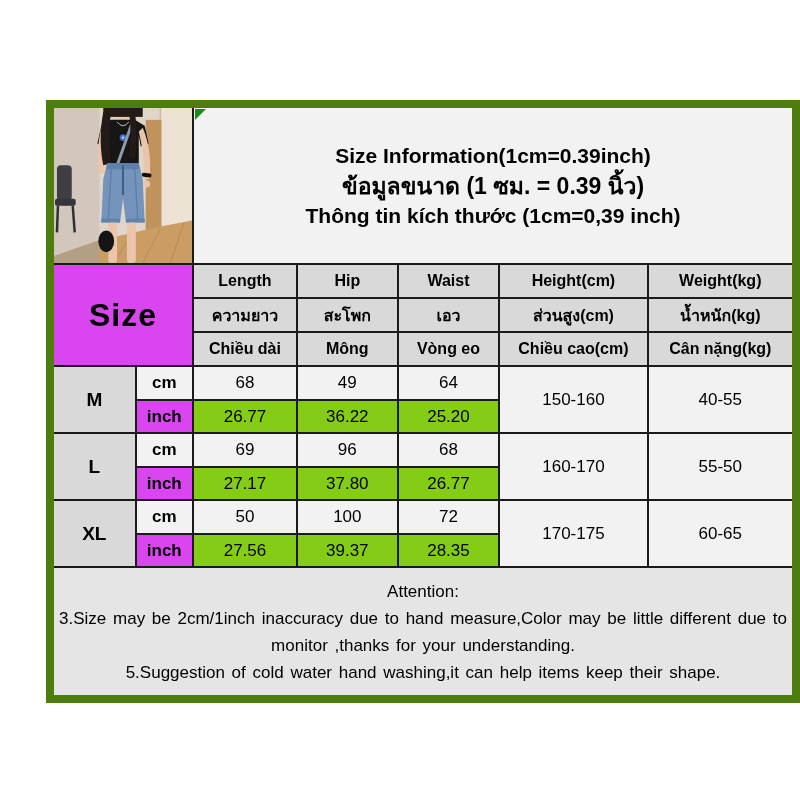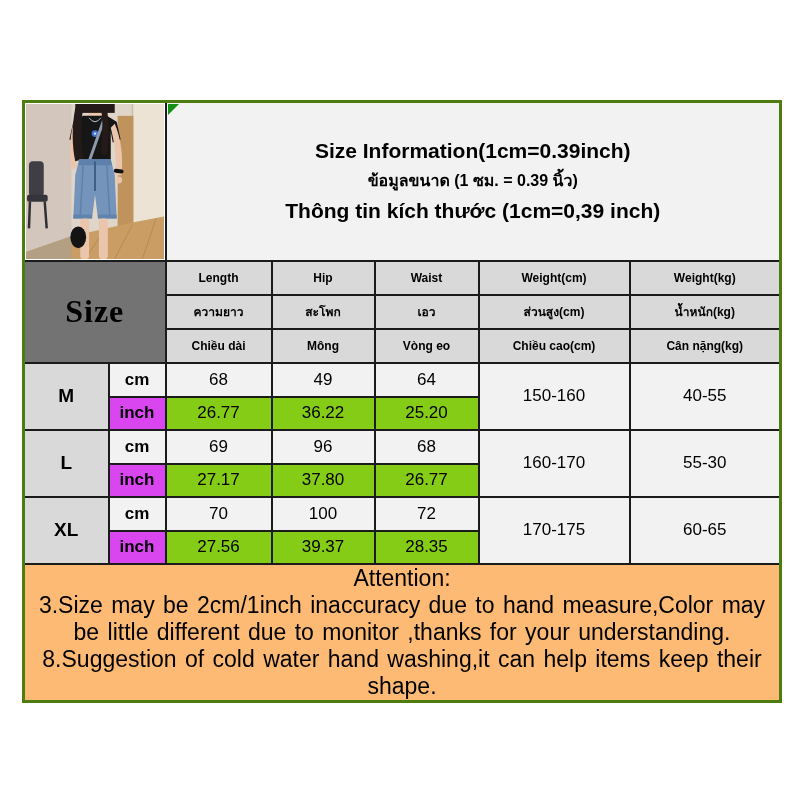--- a/index.html
+++ b/index.html
@@ -14,21 +14,22 @@
     overflow: hidden;
   }
   .sheet {
     position: absolute;
     left: 22px;
     top: 100px;
   }
   table.size-sheet {
     border-collapse: collapse;
     table-layout: fixed;
-    border: 3px solid #4d7c0f;
+    border: 8px solid #4d7c0f;
+    margin-left: 24px;
   }
   table.size-sheet td {
     border: 2px solid #1b1b1b;
     text-align: center;
     vertical-align: middle;
     padding: 0;
     overflow: hidden;
   }
   
   col.c-size  { width: 85px; }
@@ -54,65 +55,64 @@
 
   td.title-cell {
     background: #f2f2f2;
     position: relative;
   }
   .title-line {
     font-weight: bold;
     font-size: 21px;
     line-height: 30px;
   }
-  .title-line.th { font-size: 16px; }
+  .title-line.th { font-size: 23px; }
   .corner-marker {
     position: absolute;
     top: 1px;
     left: 1px;
     width: 0; height: 0;
     border-top: 11px solid #149114;
     border-right: 11px solid transparent;
   }
 
   td.hd {
     background: #d9d9d9;
     font-weight: bold;
-    font-size: 12px;
+    font-size: 16px;
   }
   td.size-corner {
-    background: #737373;
+    background: #d946ef;
     font-weight: bold;
     font-size: 32px;
     letter-spacing: 1px;
-    font-family: Liberation Serif, serif;
   }
   td.size-cell {
     background: #d9d9d9;
     font-weight: bold;
     font-size: 19px;
   }
   td.unit-cell {
     font-weight: bold;
     font-size: 17px;
     background: #d946ef;
   }
   td.val {
     font-size: 17px;
     font-weight: normal;
     background: #84cc16;
   }
   td.lg { background: #f2f2f2; }
 
   td.att {
-    background: #fdba74;
+    background: #e5e5e5;
     text-align: left;
     vertical-align: top;
     padding: 3px 6px 0 6px;
-    font-size: 23px;
+    font-size: 17px;
     line-height: 27px;
     word-spacing: 2px;
   }
 </style>
 </head>
 <body>
 
 <div class="sheet">
   <table class="size-sheet">
     <colgroup>
@@ -180,21 +180,21 @@
         <div class="title-line th">ข้อมูลขนาด (1 ซม. = 0.39 นิ้ว)</div>
         <div class="title-line vi">Thông tin kích thước (1cm=0,39 inch)</div>
       </td>
     </tr>
 
     <tr class="r-head">
       <td class="size-corner" colspan="2" rowspan="3">Size</td>
       <td class="hd">Length</td>
       <td class="hd">Hip</td>
       <td class="hd">Waist</td>
-      <td class="hd">Weight(cm)</td>
+      <td class="hd">Height(cm)</td>
       <td class="hd">Weight(kg)</td>
     </tr>
     <tr class="r-head">
       <td class="hd">ความยาว</td>
       <td class="hd">สะโพก</td>
       <td class="hd">เอว</td>
       <td class="hd">ส่วนสูง(cm)</td>
       <td class="hd">น้ำหนัก(kg)</td>
     </tr>
     <tr class="r-head">
@@ -221,47 +221,47 @@
       <td class="val">25.20</td>
     </tr>
 
     <tr class="r-cm">
       <td class="size-cell" rowspan="2">L</td>
       <td class="unit-cell lg">cm</td>
       <td class="val lg">69</td>
       <td class="val lg">96</td>
       <td class="val lg">68</td>
       <td class="val lg" rowspan="2">160-170</td>
-      <td class="val lg" rowspan="2">55-30</td>
+      <td class="val lg" rowspan="2">55-50</td>
     </tr>
     <tr class="r-inch">
       <td class="unit-cell">inch</td>
       <td class="val">27.17</td>
       <td class="val">37.80</td>
       <td class="val">26.77</td>
     </tr>
 
     <tr class="r-cm">
       <td class="size-cell" rowspan="2">XL</td>
       <td class="unit-cell lg">cm</td>
-      <td class="val lg">70</td>
+      <td class="val lg">50</td>
       <td class="val lg">100</td>
       <td class="val lg">72</td>
       <td class="val lg" rowspan="2">170-175</td>
       <td class="val lg" rowspan="2">60-65</td>
     </tr>
     <tr class="r-inch">
       <td class="unit-cell">inch</td>
       <td class="val">27.56</td>
       <td class="val">39.37</td>
       <td class="val">28.35</td>
     </tr>
 
     <tr class="r-att">
       <td class="att" colspan="7">
         <div>Attention:</div>
         <div>3.Size may be 2cm/1inch inaccuracy due to hand measure,Color may be little different due to monitor ,thanks for your understanding.</div>
-        <div>8.Suggestion of cold water hand washing,it can help items keep their shape.</div>
+        <div>5.Suggestion of cold water hand washing,it can help items keep their shape.</div>
       </td>
     </tr>
   </tbody>
     </table>
 </div>
 
 </body></html>

